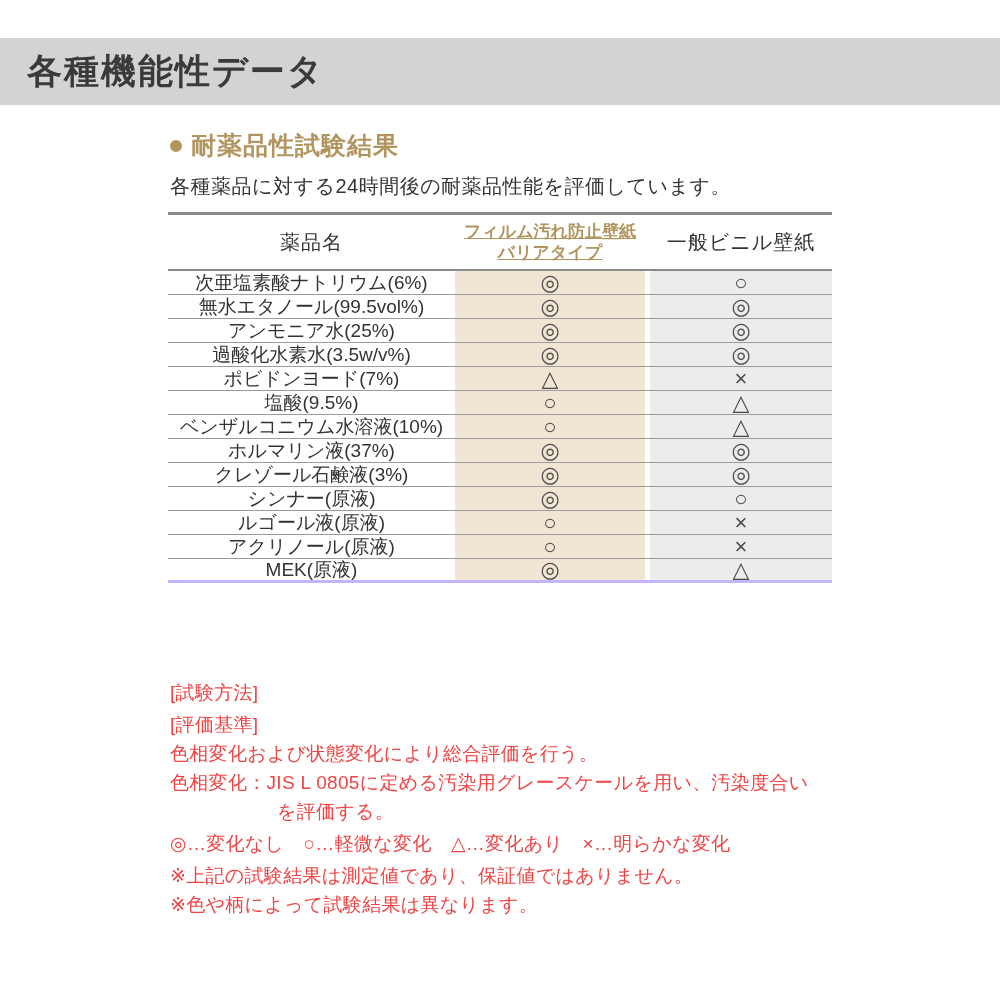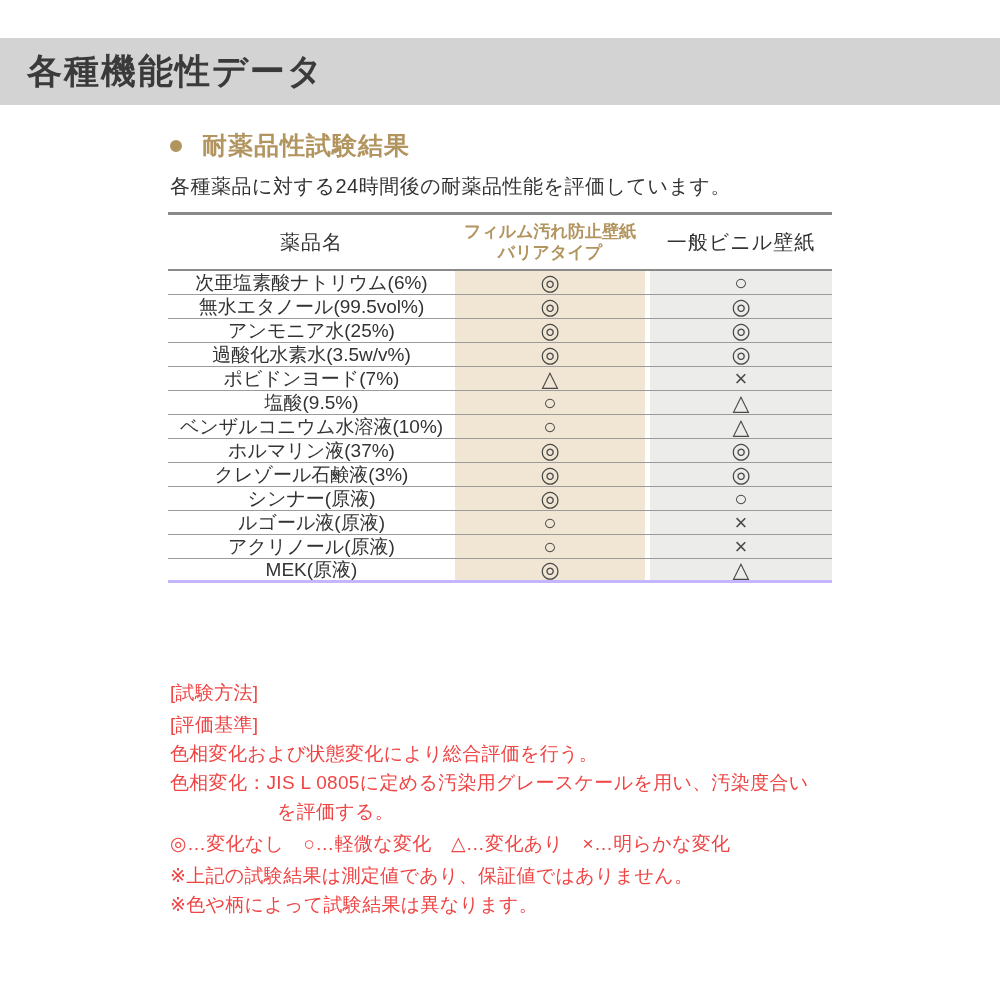--- a/index.html
+++ b/index.html
@@ -24,21 +24,21 @@
     font-size: 35px;
     font-weight: bold;
     color: #3a3a3a;
     letter-spacing: 2px;
   }
 
   
   .section-head {
     position: absolute;
     left: 170px; top: 129px;
-    display: flex; align-items: center; gap: 20px;
+    display: flex; align-items: center; gap: 9px;
   }
   .ring-icon {
     width: 8px; height: 8px;
     border: 6px solid #b2945f;
     border-radius: 50%;
     background: #ffffff;
   }
   .section-head .heading {
     font-size: 25px;
     font-weight: bold;
@@ -77,20 +77,21 @@
     font-size: 20px;
     color: #333333;
     letter-spacing: 1px;
   }
   .thead .col2 {
     text-align: center;
     font-size: 17px;
     font-weight: bold;
     color: #b2945f;
     line-height: 1.25;
+    text-decoration: underline;
   }
 
   .trow {
     display: flex;
     height: 24px;
     border-bottom: 1px solid #9b9b9b;
   }
   .trow:last-child { border-bottom: 3px solid #c4b5fd; }
   .trow .c1 {
     width: 287px;

